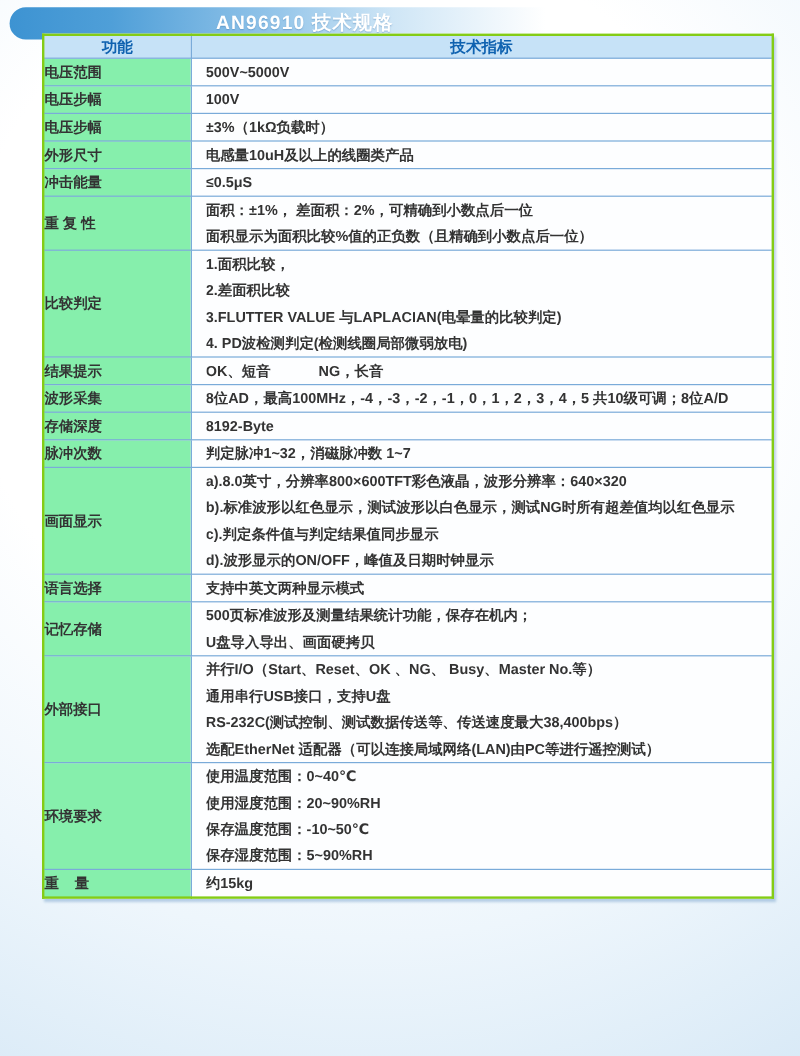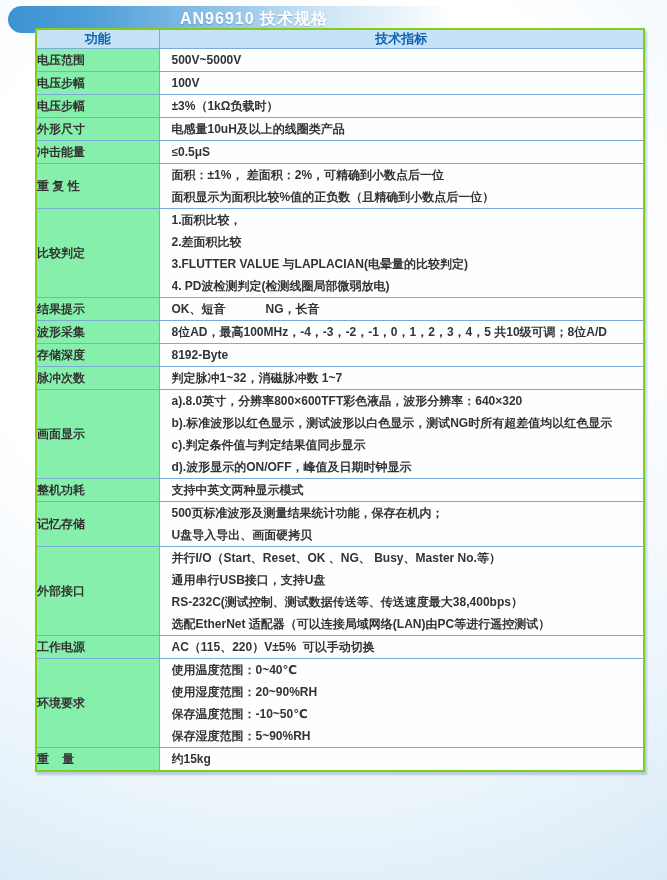--- a/index.html
+++ b/index.html
@@ -143,21 +143,21 @@
     <tr>
       <td class="label">画面显示</td>
       <td class="value">
         <div class="line">a).8.0英寸，分辨率800×600TFT彩色液晶，波形分辨率：640×320</div>
         <div class="line">b).标准波形以红色显示，测试波形以白色显示，测试NG时所有超差值均以红色显示</div>
         <div class="line">c).判定条件值与判定结果值同步显示</div>
         <div class="line">d).波形显示的ON/OFF，峰值及日期时钟显示</div>
       </td>
     </tr>
     <tr>
-      <td class="label">整机功耗</td>
+      <td class="label">语言选择</td>
       <td class="value">
           <div class="line">支持中英文两种显示模式</div>
         </td>
     </tr>
     <tr>
       <td class="label">记忆存储</td>
       <td class="value">
         <div class="line">500页标准波形及测量结果统计功能，保存在机内；</div>
         <div class="line">U盘导入导出、画面硬拷贝</div>
       </td>
@@ -165,26 +165,20 @@
     <tr>
       <td class="label">外部接口</td>
       <td class="value">
         <div class="line">并行I/O（Start、Reset、OK 、NG、 Busy、Master No.等）</div>
         <div class="line">通用串行USB接口，支持U盘</div>
         <div class="line">RS-232C(测试控制、测试数据传送等、传送速度最大38,400bps）</div>
         <div class="line">选配EtherNet 适配器（可以连接局域网络(LAN)由PC等进行遥控测试）</div>
       </td>
     </tr>
     <tr>
-      <td class="label">工作电源</td>
-      <td class="value">
-          <div class="line">AC（115、220）V±5%  可以手动切换</div>
-        </td>
-    </tr>
-    <tr>
       <td class="label">环境要求</td>
       <td class="value">
         <div class="line">使用温度范围：0~40℃</div>
         <div class="line">使用湿度范围：20~90%RH</div>
         <div class="line">保存温度范围：-10~50℃</div>
         <div class="line">保存湿度范围：5~90%RH</div>
       </td>
     </tr>
     <tr>
       <td class="label">重    量</td>

